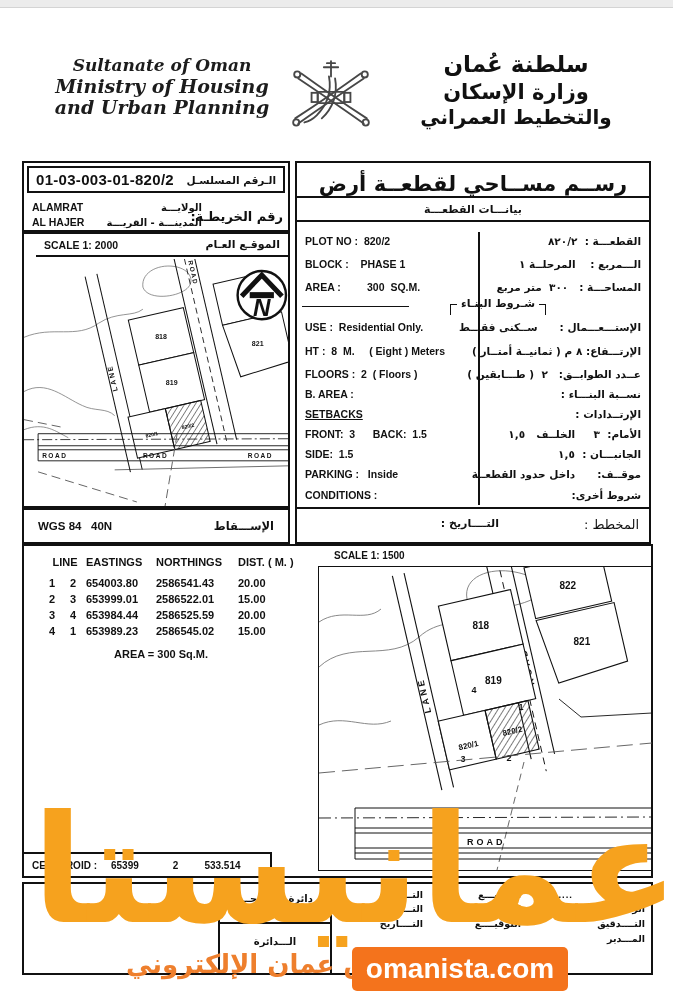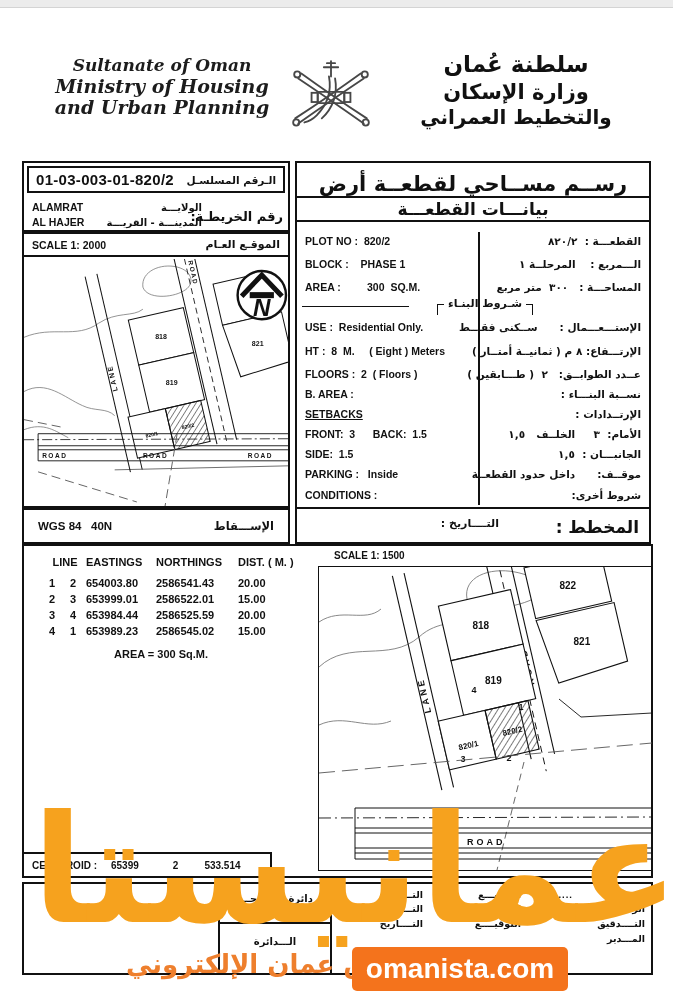--- a/index.html
+++ b/index.html
@@ -27,51 +27,51 @@
   .serial-row1{position:absolute;left:3px;right:3px;top:3px;height:27px;border:2px solid #111;
                display:flex;align-items:center;justify-content:space-between;padding:0 7px;box-sizing:border-box;}
   .serial-num{font-size:15px;font-weight:bold;letter-spacing:.3px;}
   .serial-lab{font-size:10.5px;font-weight:bold;}
   .srl-en{position:absolute;left:8px;top:37px;font-size:10.5px;font-weight:bold;line-height:15px;}
   .srl-ar{position:absolute;right:86px;top:37px;font-size:10px;font-weight:bold;line-height:15px;text-align:right;}
   .srl-map{position:absolute;right:5px;top:46px;font-size:13px;font-weight:bold;}
 
   
   .siteplan-box{left:22px;top:232px;width:268px;height:276px;}
-  .sp-head{position:absolute;left:0;right:0;top:0;height:23px;border-bottom:2px solid #111;
+  .sp-head{position:absolute;left:12px;right:0;top:0;height:23px;border-bottom:2px solid #111;
            display:flex;align-items:center;justify-content:space-between;padding:0 8px;box-sizing:border-box;}
   .sp-scale{font-size:10.5px;font-weight:bold;}
   .sp-title{font-size:11px;font-weight:bold;}
   .sp-svg{position:absolute;left:0;top:25px;width:264px;height:247px;}
 
   
   .projection-box{left:22px;top:508px;width:268px;height:36px;display:flex;align-items:center;
                   justify-content:space-between;padding:0 14px;}
   .proj-val{font-size:11.5px;font-weight:bold;}
   .proj-lab{font-size:11.5px;font-weight:bold;}
 
   
   .title-box{left:295px;top:161px;width:356px;height:37px;display:flex;align-items:flex-end;justify-content:center;}
   .title-main{font-size:21px;font-weight:bold;}
   .subtitle-box{left:295px;top:196px;width:356px;height:26px;display:flex;align-items:center;justify-content:center;}
-  .title-sub{font-size:17px;font-weight:bold;}
+  .title-sub{font-size:11px;font-weight:bold;}
   .details-box{left:295px;top:220px;width:356px;height:324px;}
   .d-divider-v{position:absolute;left:181px;top:10px;height:273px;width:1.5px;background:#111;}
   .den{position:absolute;left:8px;font-size:10.5px;font-weight:bold;white-space:pre;}
   .dar{position:absolute;right:8px;font-size:10.5px;font-weight:bold;white-space:pre;text-align:right;}
   .t0{top:13px}.t1{top:36px}.t2{top:59px}.t3{top:99px}.t4{top:123px}.t5{top:146px}
   .t6{top:166px}.t7{top:186px}.t8{top:206px}.t9{top:226px}.t10{top:246px}.t11{top:267px}
   .u{text-decoration:underline;}
   .d-hr{position:absolute;left:5px;top:84px;width:107px;border-top:1.5px solid #111;}
-  .d-bracket{position:absolute;left:110px;top:75px;width:156px;display:flex;align-items:flex-start;justify-content:center;gap:4px;}
+  .d-bracket{position:absolute;left:123px;top:75px;width:156px;display:flex;align-items:flex-start;justify-content:center;gap:4px;}
   .cnr-l{width:6px;height:10px;border-left:1.5px solid #111;border-top:1.5px solid #111;margin-top:7px;}
   .cnr-r{width:6px;height:10px;border-right:1.5px solid #111;border-top:1.5px solid #111;margin-top:7px;}
   .d-bracket .lbl{font-size:11px;font-weight:bold;}
   .d-hr2{position:absolute;left:0;right:0;top:285px;border-top:2px solid #111;}
-  .d-planner{position:absolute;right:10px;top:295px;font-size:17px;font-weight:bold;}
+  .d-planner{position:absolute;right:10px;top:295px;font-size:13px;font-weight:normal;}
   .d-date{position:absolute;right:150px;top:295px;font-size:11px;font-weight:bold;}
 
   
   .middle-box{left:22px;top:544px;width:631px;height:334px;}
   .coords{position:absolute;left:20px;top:8px;border-collapse:collapse;font-size:11px;font-weight:bold;}
   .coords th{font-weight:bold;text-align:left;padding:2px 0 7px 0;}
   .coords th.c-line{text-align:center;}
   .coords td{padding:2px 0;}
   .c1{width:16px;text-align:center;} .c2{width:26px;text-align:center;}
   .c3{width:70px;} .c4{width:76px;} .c5{width:70px;padding-left:6px!important;}

